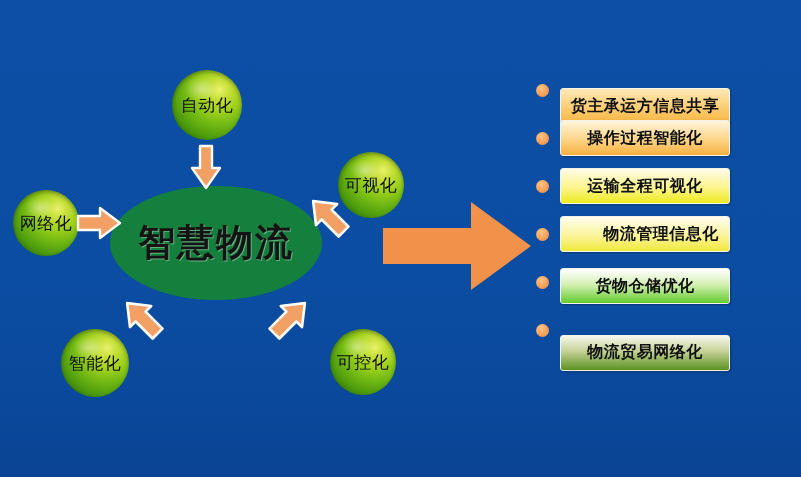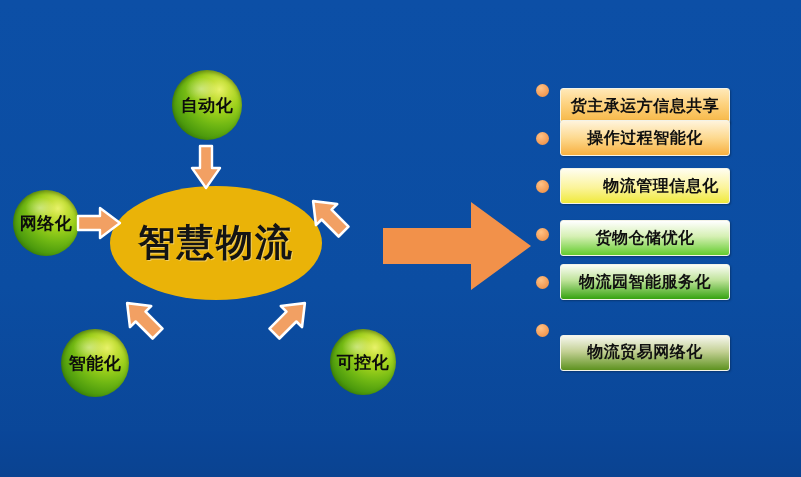--- a/index.html
+++ b/index.html
@@ -29,21 +29,21 @@
   }
 
   
   .core-ellipse {
     position: absolute;
     left: 110px;
     top: 186px;
     width: 212px;
     height: 114px;
     border-radius: 50%;
-    background: #eab308;
+    background: #15803d;
     display: flex;
     align-items: center;
     justify-content: center;
   }
   .core-label {
     font-size: 37px;
     font-weight: 700;
     color: #141414;
     letter-spacing: 2px;
     white-space: nowrap;
@@ -76,21 +76,21 @@
     width: 46%;
     height: 34%;
     border-radius: 50%;
     background: radial-gradient(ellipse at 50% 50%, rgba(255,255,255,0.40) 0%, rgba(255,255,255,0.0) 70%);
     pointer-events: none;
   }
   .sphere-label {
     position: relative;
     z-index: 2;
     font-size: 17px;
-    font-weight: 700;
+    font-weight: 400;
     color: #0c0c0c;
     white-space: nowrap;
     letter-spacing: 0.5px;
   }
 
   
   .mini-arrow {
     position: absolute;
     width: 44px;
     height: 44px;
@@ -166,20 +166,23 @@
   <div id="bg-bottom-band"></div>
 
   <div class="core-ellipse">
     <span class="core-label">智慧物流</span>
   </div>
 
   <div class="sphere" style="left:172px; top:70px; width:70px; height:70px;">
     <span class="sphere-label">自动化</span>
   </div>
 
+  <div class="sphere" style="left:338px; top:152px; width:66px; height:66px;">
+    <span class="sphere-label">可视化</span>
+  </div>
 
   <div class="sphere" style="left:13px; top:190px; width:66px; height:66px;">
     <span class="sphere-label">网络化</span>
   </div>
 
   <div class="sphere" style="left:61px; top:329px; width:68px; height:68px;align-items:center;">
     <span class="sphere-label">智能化</span>
   </div>
 
   <div class="sphere" style="left:291px; top:329px; width:66px; height:66px;margin-left:39px;">
@@ -237,41 +240,41 @@
       </div>
     </div>
 
     <div class="outcome-row">
       <span class="bullet"></span>
       <div class="outcome-box g-amber2">
         <span class="outcome-text">操作过程智能化</span>
       </div>
     </div>
 
+    <div class="outcome-row">
+      <span class="bullet"></span>
+      <div class="outcome-box g-yellow">
+        <span class="outcome-text">运输全程可视化</span>
+      </div>
+    </div>
 
     <div class="outcome-row">
       <span class="bullet"></span>
       <div class="outcome-box g-yellow2">
         <span class="outcome-text">物流管理信息化</span>
       </div>
     </div>
 
     <div class="outcome-row">
       <span class="bullet"></span>
       <div class="outcome-box g-green">
         <span class="outcome-text">货物仓储优化</span>
       </div>
     </div>
 
-    <div class="outcome-row">
-      <span class="bullet"></span>
-      <div class="outcome-box g-green2">
-        <span class="outcome-text">物流园智能服务化</span>
-      </div>
-    </div>
 
     <div class="outcome-row">
       <span class="bullet"></span>
       <div class="outcome-box g-green3">
         <span class="outcome-text">物流贸易网络化</span>
       </div>
     </div>
 
   </div>
 

